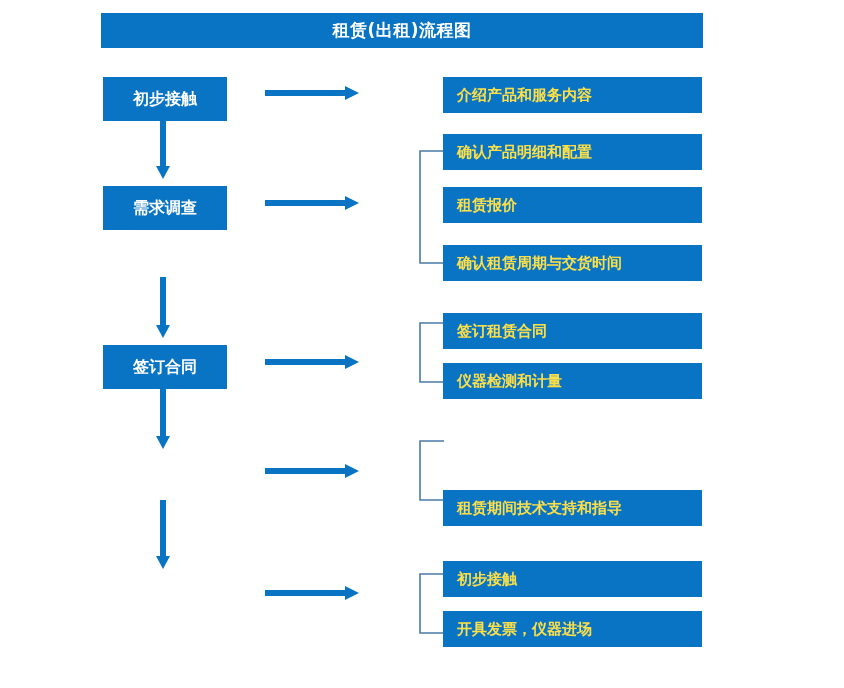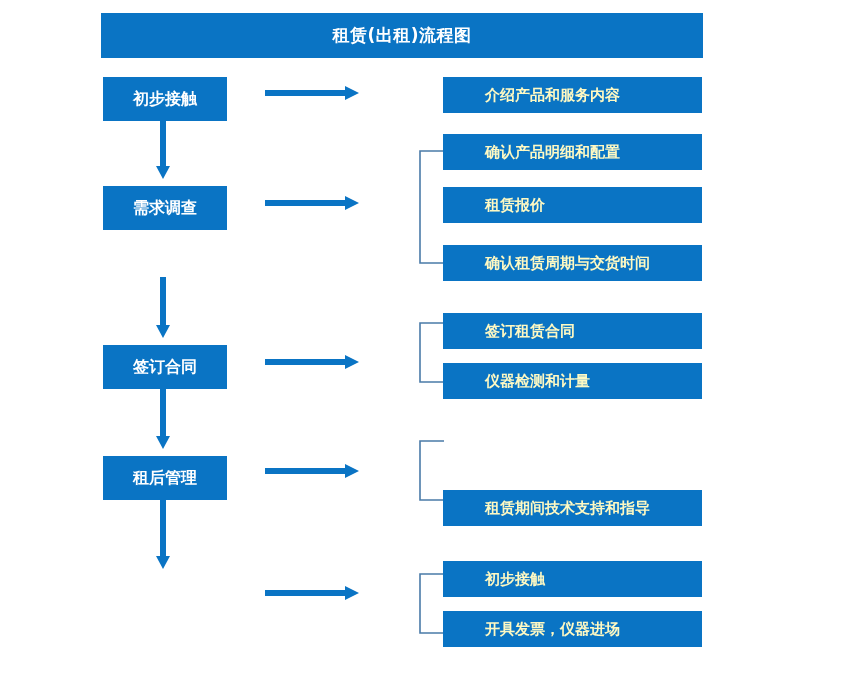--- a/index.html
+++ b/index.html
@@ -21,21 +21,21 @@
     width: 844px;
     height: 688px;
   }
 
   
   .title-bar {
     position: absolute;
     left: 101px;
     top: 13px;
     width: 602px;
-    height: 45px;
+    height: 35px;
     background: #0a74c4;
     display: flex;
     align-items: center;
     justify-content: center;
   }
   .title-bar .title-text {
     color: #ffffff;
     font-size: 17px;
     font-weight: bold;
     letter-spacing: 0.5px;
@@ -66,26 +66,25 @@
     left: 443px;
     width: 259px;
     height: 36px;
     background: #0a74c4;
     display: flex;
     align-items: center;
     padding-left: 14px;
     box-sizing: border-box;
   }
   .detail-box .detail-text {
-    color: #fef9c3;
+    color: #fde047;
     font-size: 15px;
     font-weight: bold;
     line-height: 1;
     white-space: nowrap;
-    margin-left: 28px;
   }
 
   
   .v-arrow, .h-arrow, .bracket {
     position: absolute;
   }
   .v-arrow svg, .h-arrow svg, .bracket svg {
     display: block;
     overflow: visible;
   }
@@ -100,23 +99,20 @@
   </div>
 
   <div class="stage-box" style="top:77px">
     <span class="stage-text">初步接触</span>
   </div>
   <div class="stage-box" style="top:186px">
     <span class="stage-text">需求调查</span>
   </div>
   <div class="stage-box" style="top:345px">
     <span class="stage-text">签订合同</span>
-  </div>
-  <div class="stage-box" style="top:456px">
-    <span class="stage-text">租后管理</span>
   </div>
 
   <div class="v-arrow" style="left:155px; top:118px;">
     <svg width="16" height="62" viewBox="0 0 16 62">
       <rect x="5" y="0" width="6" height="50" fill="#0a74c4"></rect>
       <polygon points="1,48 15,48 8,61" fill="#0a74c4"></polygon>
     </svg>
   </div>
   <div class="v-arrow" style="left:155px; top:277px;">
     <svg width="16" height="62" viewBox="0 0 16 62">

